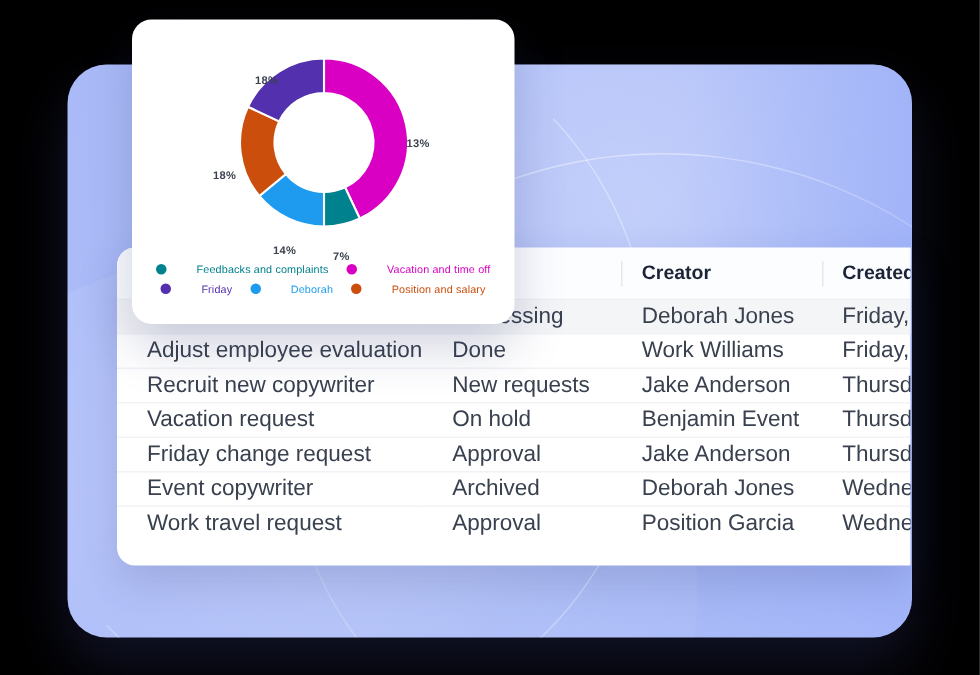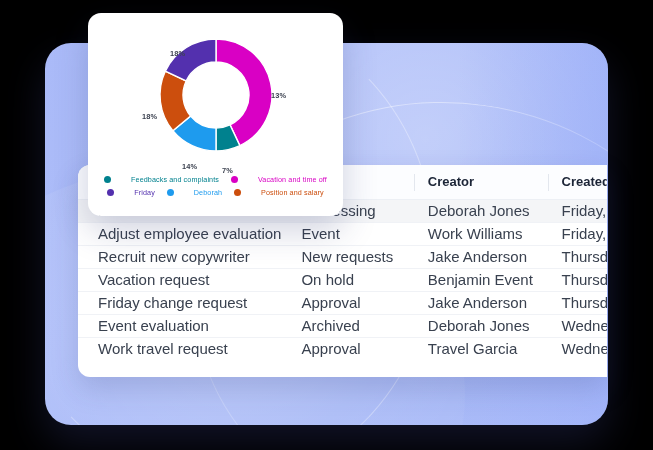--- a/index.html
+++ b/index.html
@@ -154,21 +154,21 @@
       </thead>
       <tbody>
         <tr class="hl">
           <td>Performance review</td>
           <td>Processing</td>
           <td>Deborah Jones</td>
           <td>Friday, 30 June 2023 1</td>
         </tr>
         <tr>
           <td>Adjust employee evaluation</td>
-          <td>Event</td>
+          <td>Done</td>
           <td>Work Williams</td>
           <td>Friday, 30 June 2023 9</td>
         </tr>
         <tr>
           <td>Recruit new copywriter</td>
           <td>New requests</td>
           <td>Jake Anderson</td>
           <td>Thursday, 29 June 202</td>
         </tr>
         <tr>
@@ -177,29 +177,29 @@
           <td>Benjamin Event</td>
           <td>Thursday, 29 June 202</td>
         </tr>
         <tr>
           <td>Friday change request</td>
           <td>Approval</td>
           <td>Jake Anderson</td>
           <td>Thursday, 29 June 202</td>
         </tr>
         <tr>
-          <td>Event evaluation</td>
+          <td>Event copywriter</td>
           <td>Archived</td>
           <td>Deborah Jones</td>
           <td>Wednesday, 28 June 2</td>
         </tr>
         <tr>
           <td>Work travel request</td>
           <td>Approval</td>
-          <td>Travel Garcia</td>
+          <td>Position Garcia</td>
           <td>Wednesday, 28 June 2</td>
         </tr>
       </tbody>
     </table>
   </div>
 
   <div class="chart-card">
 
     <div class="donut-wrap">
       <svg class="donut-svg" width="160" height="148" viewBox="0 0 160 148">

